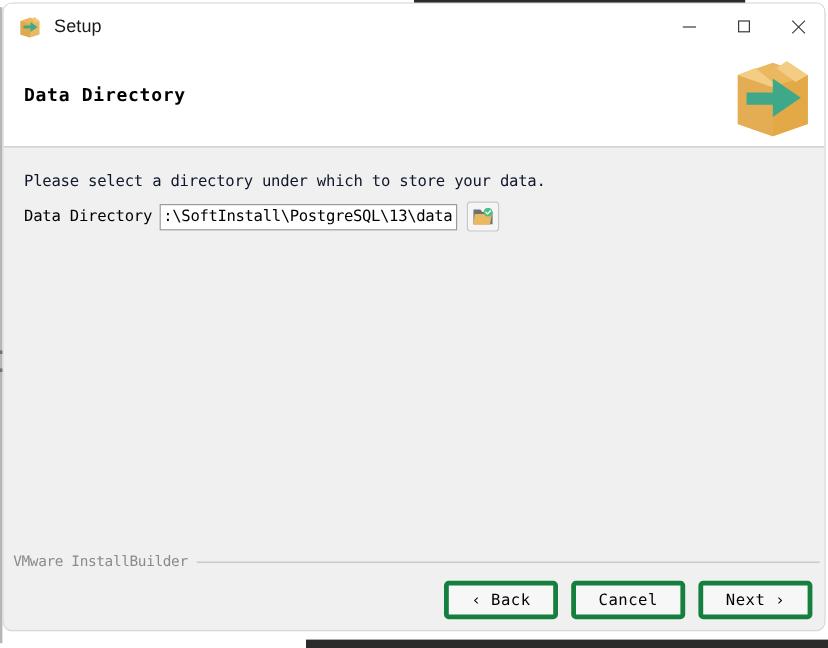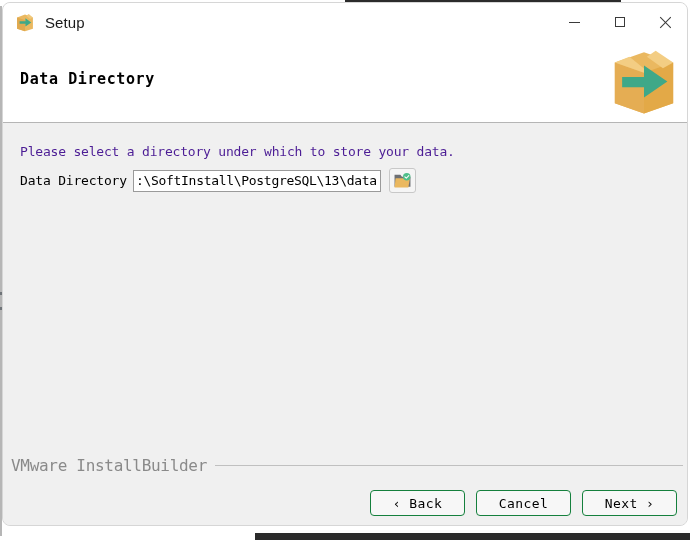--- a/index.html
+++ b/index.html
@@ -142,21 +142,21 @@
     position: absolute;
     left: 0; top: 120px;
     width: 100%; bottom: 0;
     background: #f0f0f0;
   }
   #intro {
     position: absolute;
     left: 17px; top: 21px;
     font-family: "DejaVu Sans Mono", monospace;
     font-size: 13px;
-    color: #4c1d95;
+    color: #0f172a;
     white-space: nowrap;
     letter-spacing: -0.2px;
   }
   #field-row {
     position: absolute;
     left: 17px; top: 45px;
     display: flex;
     align-items: center;
   }
   #field-label {
@@ -199,42 +199,42 @@
   
   #footer-brand {
     position: absolute;
     left: 8px; bottom: 50px;
     display: flex;
     align-items: center;
     width: 674px;
   }
   #brand-text {
     font-family: "DejaVu Sans Mono", monospace;
-    font-size: 16px;
+    font-size: 12px;
     color: #8a8a8a;
     white-space: nowrap;
     letter-spacing: -0.3px;
   }
   #brand-rule {
     flex: 1;
     height: 1px;
     background: #c0c0c0;
     margin-left: 8px;
     margin-right: 2px;
   }
   #buttons {
     position: absolute;
     right: 10px; bottom: 9px;
     display: flex;
     gap: 11px;
   }
   .btn {
     width: 95px; height: 26px;
     box-sizing: border-box;
-    border: 1px solid #15803d;
+    border: 4px solid #15803d;
     border-radius: 4px;
     background: #f7f7f7;
     font-family: "DejaVu Sans Mono", monospace;
     font-size: 13px;
     color: #000000;
     display: flex;
     align-items: center;
     justify-content: center;
     letter-spacing: .4px;
     cursor: default;

